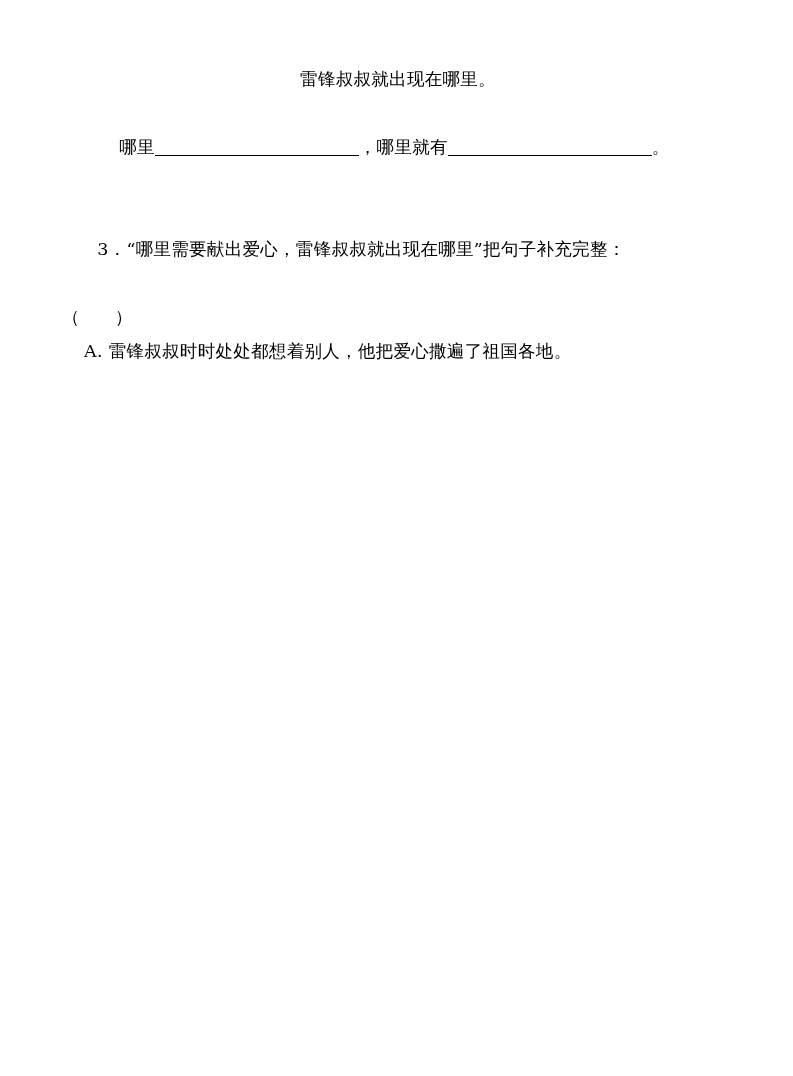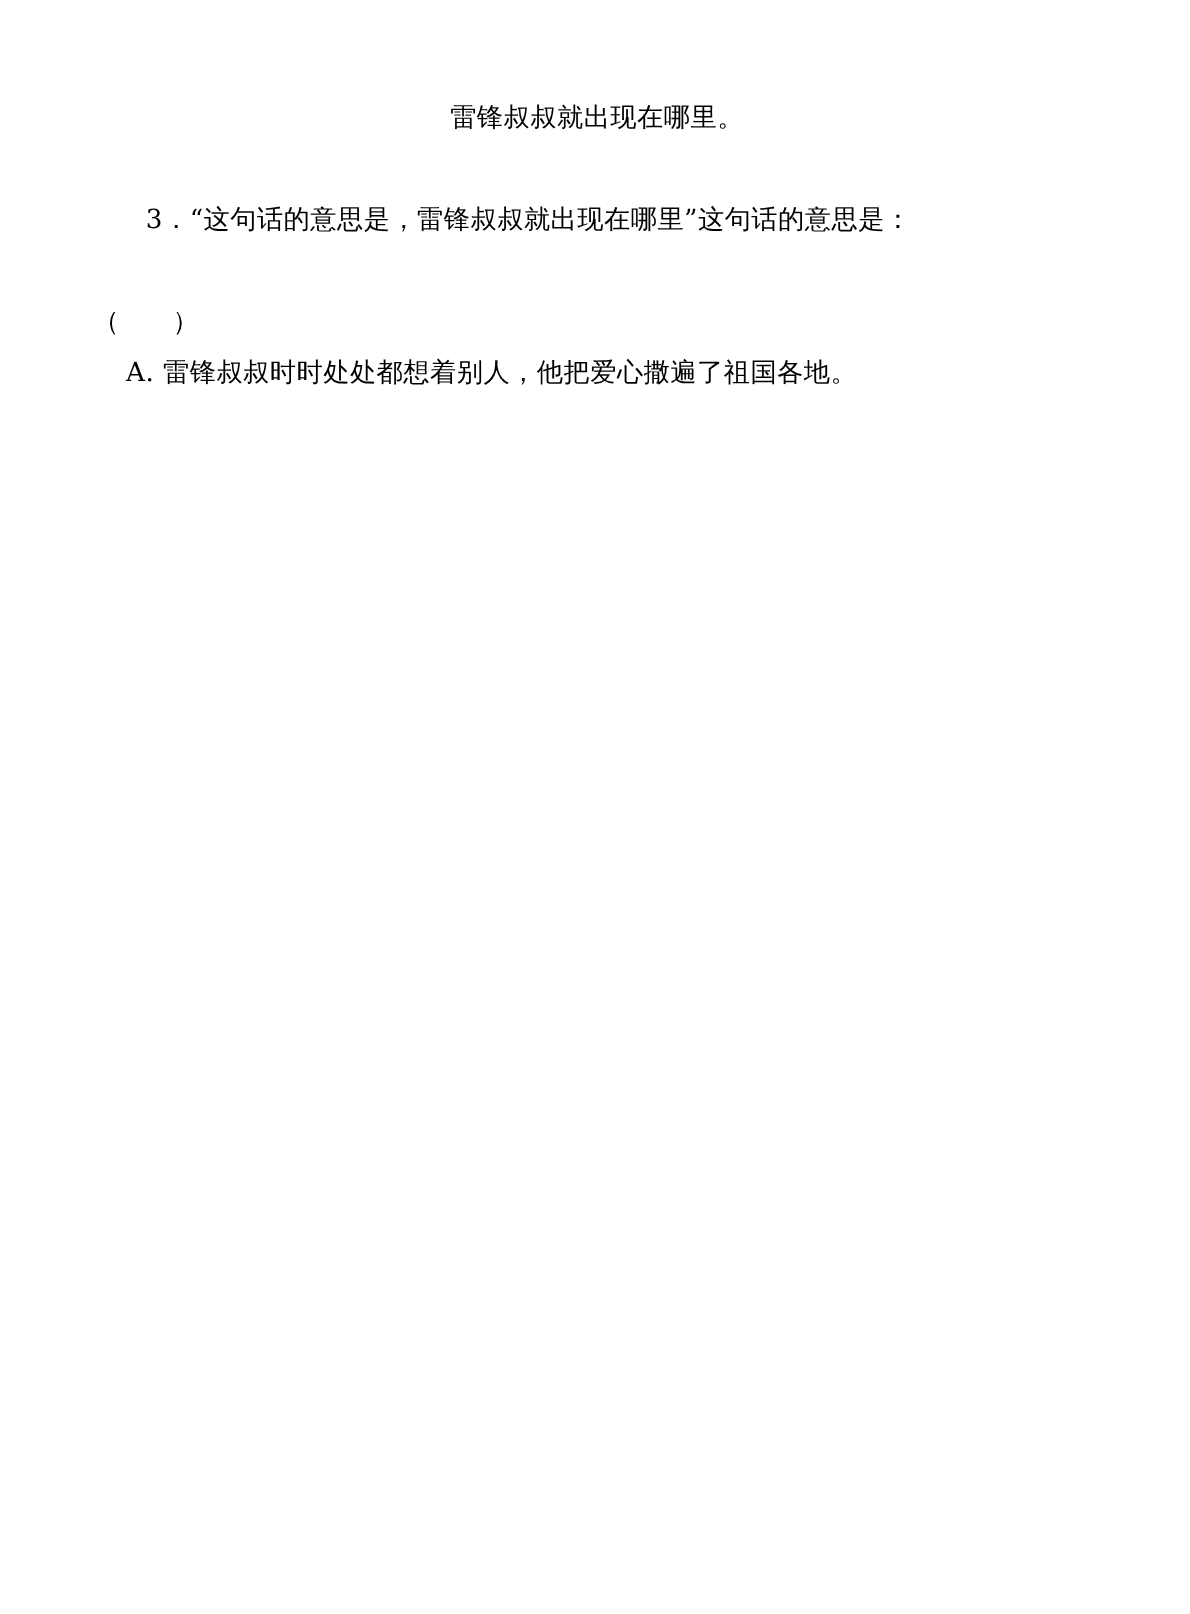--- a/index.html
+++ b/index.html
@@ -53,23 +53,26 @@
 <div class="page">
   <div class="content">
 
     <div class="line center">雷锋叔叔就出现在哪里。</div>
 
 
 
 
 
 
+    <div class="line indent-3">
+      <span>哪里</span><span class="blank-md"></span><span>，哪里就有</span><span class="blank-md"></span><span>。</span>
+    </div>
 
     <div class="line">
-      <span>3．</span><span>“这句话的意思是，雷锋叔叔就出现在哪里”这句话的意思是：</span>
+      <span>3．</span><span>“哪里需要献出爱心，雷锋叔叔就出现在哪里”把句子补充完整：</span>
     </div>
 
     <div class="line">（      ）</div>
 
     <div class="line indent-3">A. 雷锋叔叔时时处处都想着别人，他把爱心撒遍了祖国各地。</div>
 
   </div>
 </div>
 
 </body></html>

